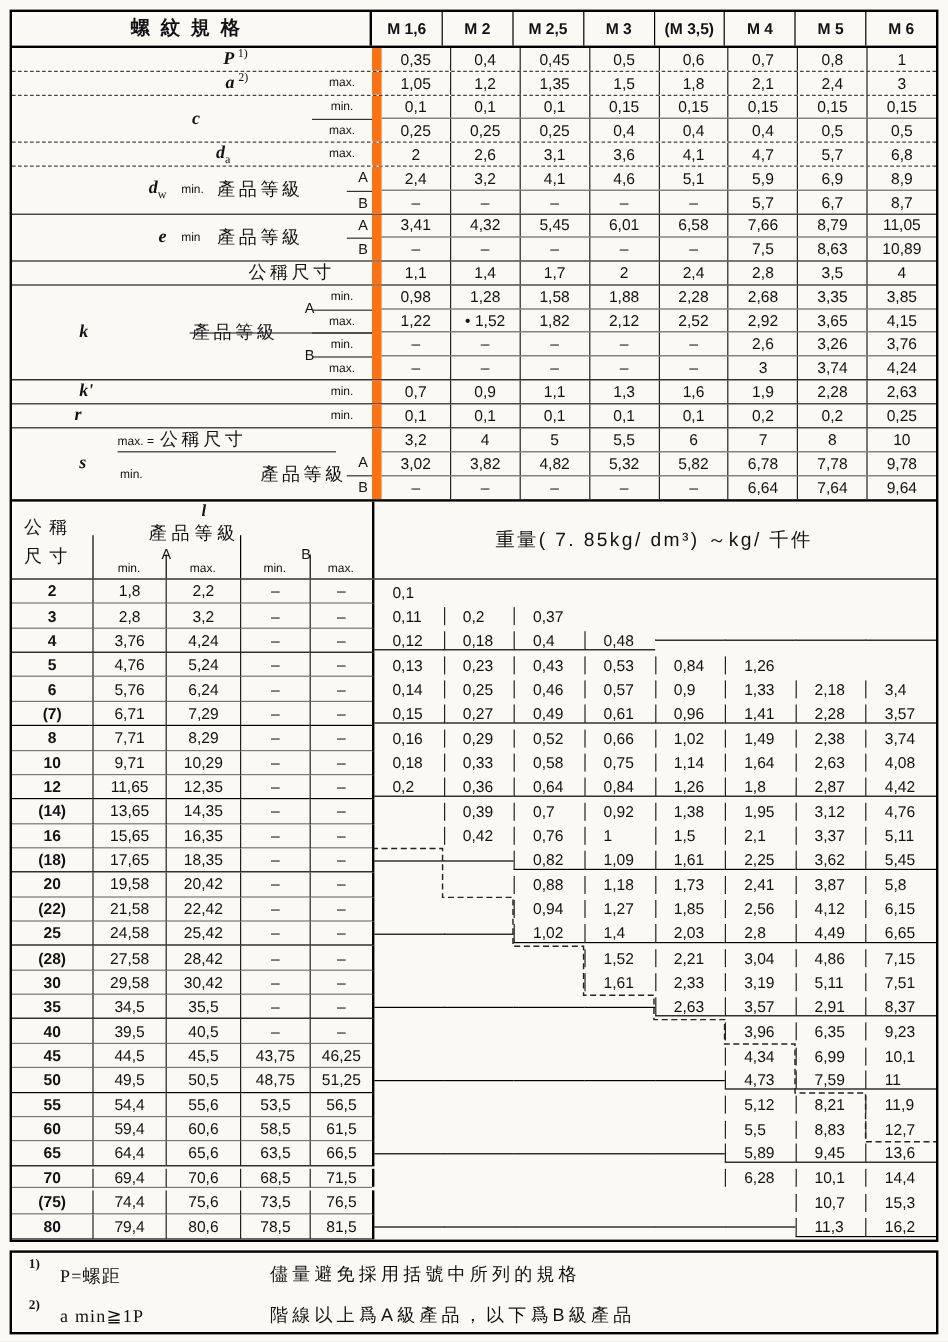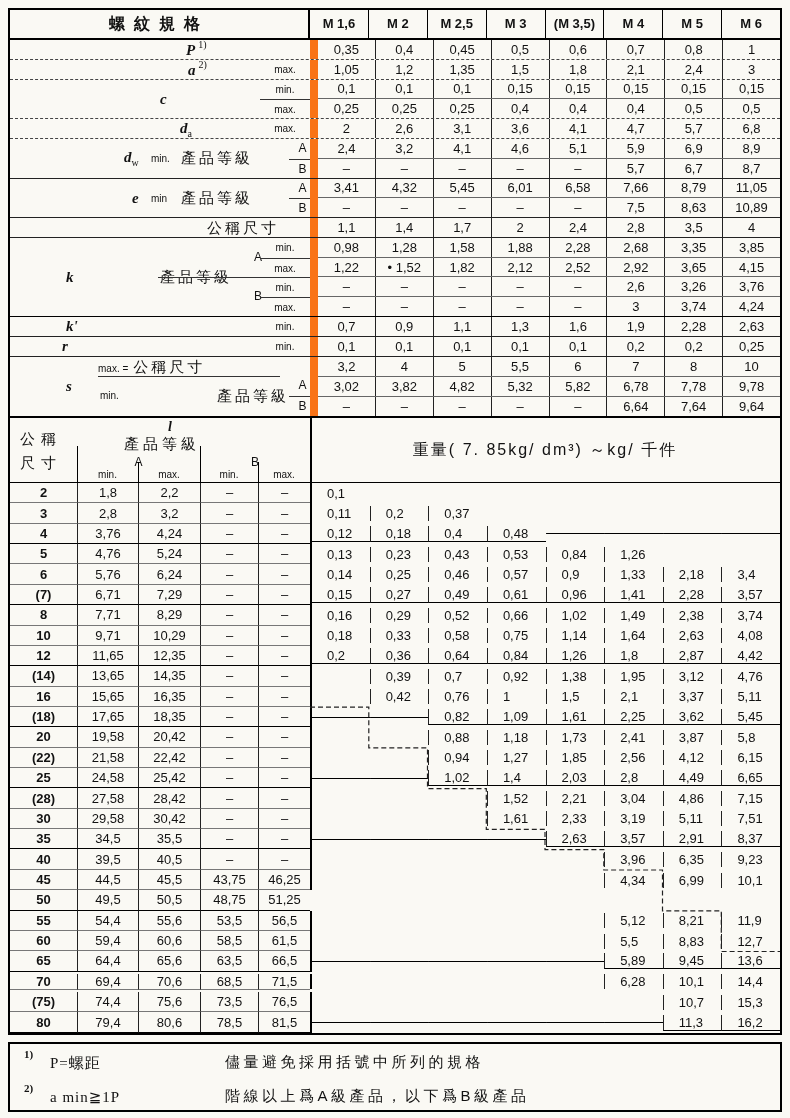--- a/index.html
+++ b/index.html
@@ -785,20 +785,30 @@
             <div class="wc">6,99</div>
             <div class="wc">10,1</div>
           </div>
         </div>
         <div class="lr ge" style="height: 20.3704px;">
           <div class="sz bb">50</div>
           <div class="lc0 lcell bb">49,5</div>
           <div class="lc1 lcell bb">50,5</div>
           <div class="lc2 lcell bb">48,75</div>
           <div class="lc3 lcell bb">51,25</div>
+          <div class="wstrip">
+            <div class="wc"></div>
+            <div class="wc"></div>
+            <div class="wc"></div>
+            <div class="wc"></div>
+            <div class="wc"></div>
+            <div class="wc">4,73</div>
+            <div class="wc">7,59</div>
+            <div class="wc">11</div>
+          </div>
         </div>
         <div class="lr" style="height: 20.3704px;">
           <div class="sz bb">55</div>
           <div class="lc0 lcell bb">54,4</div>
           <div class="lc1 lcell bb">55,6</div>
           <div class="lc2 lcell bb">53,5</div>
           <div class="lc3 lcell bb">56,5</div>
           <div class="wstrip">
             <div class="wc"></div>
             <div class="wc"></div>

